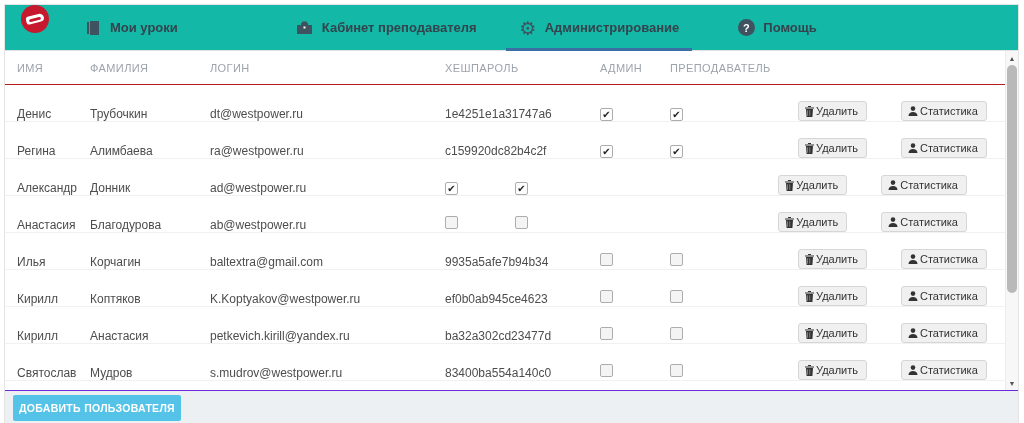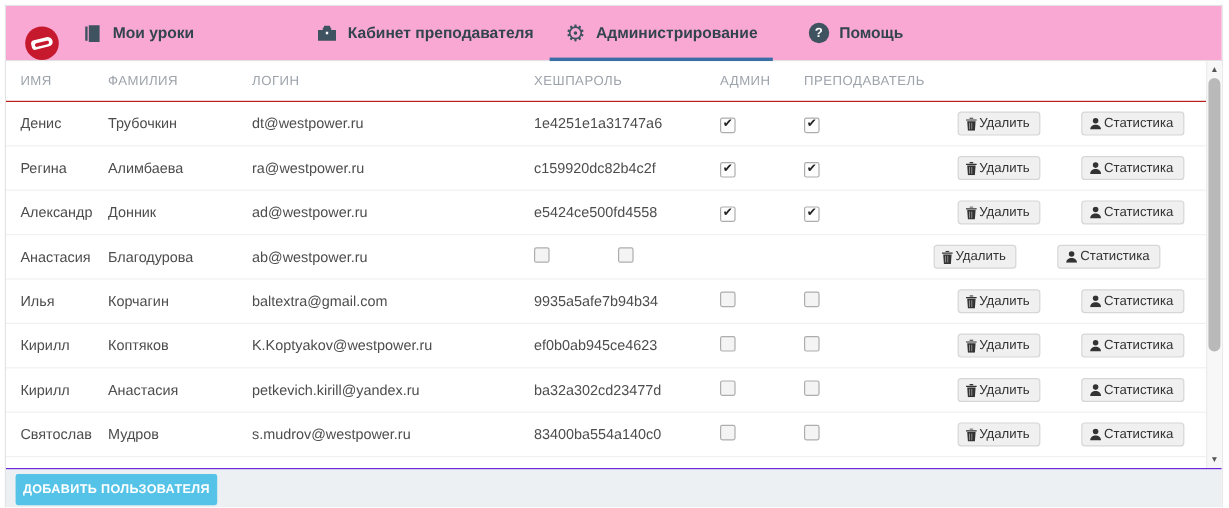--- a/index.html
+++ b/index.html
@@ -1,35 +1,35 @@
 <!DOCTYPE html>
 <html><head>
 <meta charset="utf-8">
 <style>
   * { margin:0; padding:0; box-sizing:border-box; }
   html,body { width:1024px; height:423px; background:#fff; font-family:"Liberation Sans","DejaVu Sans",sans-serif; overflow:hidden; }
   .app { margin:4px 4px 0 4px; width:1015px; height:419px; border:1px solid #e4e4e4; border-bottom:none; display:flex; flex-direction:column; background:#fff; }
 
   
-  .navbar { height:46px; min-height:46px; border-bottom:1px solid #e2e2e2; display:flex; align-items:flex-end; background:#f9a8d4; }
+  .navbar { height:46px; min-height:46px; border-bottom:1px solid #e2e2e2; display:flex; align-items:flex-start; background:#14b8a6;gap:16px; }
   .logo { width:28px; height:28px; border-radius:50%; background:#c6192e; margin-left:16px; position:relative; flex:0 0 auto; }
   .logo .swoosh { position:absolute; left:5px; top:10px; width:18px; height:8px; background:#fff; border-radius:5px 7px 6px 4px; transform:rotate(-14deg); }
   .logo .swoosh2 { position:absolute; left:8px; top:13px; width:12px; height:3px; background:#c6192e; border-radius:2px; transform:rotate(-14deg); }
   .nav-item { display:flex; align-items:center; gap:8px; padding:0 13px; height:100%; cursor:pointer; position:relative; color:#33444e; font-size:13px; font-weight:bold; }
   .nav-item.active::after { content:""; position:absolute; left:0; right:0; bottom:-1px; height:3px; background:#3a6ea5; }
   .ni-1 { margin-left:6px; } .ni-2 { margin-left:76px; } .ni-3 { margin-left:0px; } .ni-4 { margin-left:16px; }
   .nav-ico { display:inline-flex; align-items:center; justify-content:center; width:18px; height:18px; color:#3f5260; }
   .gear-glyph { font-size:19px; line-height:18px; color:#3f5260; font-family:"DejaVu Sans",sans-serif; }
   .help-circle { width:17px; height:17px; border-radius:50%; background:#3f5260; color:#fff; font-size:11px; font-weight:bold; display:flex; align-items:center; justify-content:center; }
 
   
   .table-wrap { position:relative; flex:1; background:#fff; overflow:hidden; }
   .table-inner { position:absolute; left:0; right:13px; top:0; bottom:0; }
   .thead { display:flex; align-items:center; height:34px; border-bottom:1px solid #b91c1c; color:#9da3ab; font-size:11px; letter-spacing:.4px; }
-  .trow { display:flex; align-items:center; height:37px; border-bottom:1px solid #f1f1f1; color:#4d4d4d; font-size:12px; }
+  .trow { display:flex; align-items:flex-end; height:37px; border-bottom:1px solid #f1f1f1; color:#4d4d4d; font-size:12px; }
   .c-name { width:85px; padding-left:12px; flex:0 0 auto; }
   .c-surname { width:120px; flex:0 0 auto; }
   .c-login { width:235px; flex:0 0 auto; }
   .c-hash { width:155px; flex:0 0 auto; }
   .c-admin { width:70px; flex:0 0 auto; }
   .c-teacher { width:128px; flex:0 0 auto; }
   .c-actions { flex:1; display:flex; align-items:center; justify-content:flex-end; padding-right:38px; gap:34px; }
 
   .checkbox { width:13px; height:13px; border:1px solid #adadad; border-radius:2px; display:inline-flex; align-items:center; justify-content:center; font-size:10px; line-height:10px; color:#222; cursor:pointer; }
   .checkbox.unchecked { background:#f4f4f4; }
@@ -168,21 +168,20 @@
         </span>
         <span>Статистика</span>
       </span>
     </div>
   </div>
 
   <div class="trow">
     <div class="c-name">Александр</div>
     <div class="c-surname">Донник</div>
     <div class="c-login">ad@westpower.ru</div>
-    <div class="c-hash">e5424ce500fd4558</div>
     <div class="c-admin">
       <span class="checkbox checked">✔</span>
     </div>
     <div class="c-teacher">
       <span class="checkbox checked">✔</span>
     </div>
     <div class="c-actions">
       <span class="mini-btn">
         <span>
           <svg width="9" height="11" viewBox="0 0 9 11">

